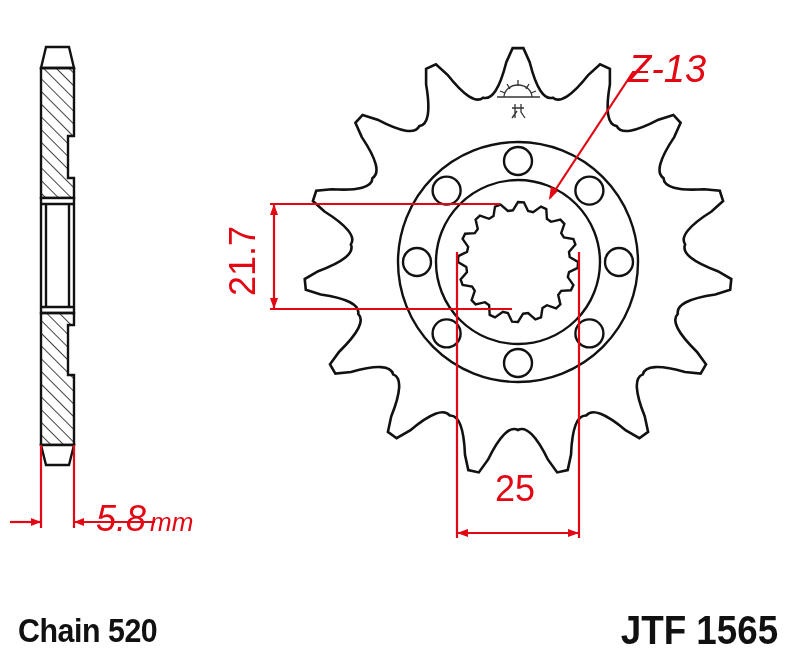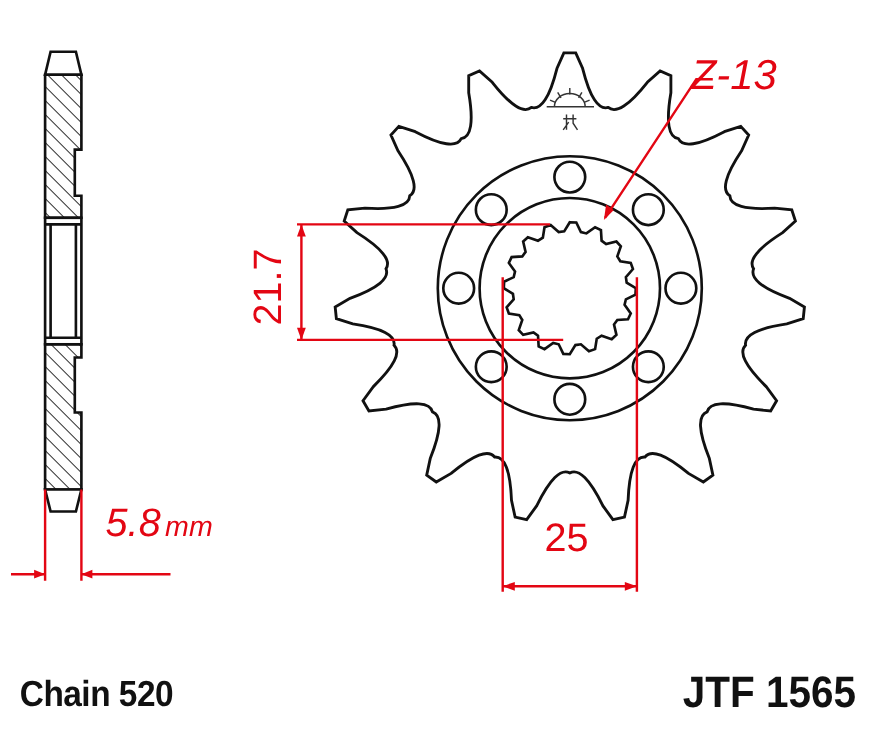--- a/index.html
+++ b/index.html
@@ -3,21 +3,21 @@
 <meta charset="utf-8">
 <style>
   html,body{margin:0;padding:0;background:#ffffff;}
   body{width:800px;height:668px;position:relative;overflow:hidden;font-family:"Liberation Sans",sans-serif;}
   #drawing{position:absolute;left:0;top:0;width:800px;height:668px;}
   .lbl{position:absolute;font-family:"Liberation Sans",sans-serif;}
   .chain{left:18px;top:612px;font-size:33px;font-weight:bold;color:#111;letter-spacing:-0.5px;transform:scaleX(0.92);transform-origin:left top;}
   .part{right:22px;top:608px;font-size:40px;font-weight:bold;color:#111;transform:scaleX(0.92);transform-origin:right top;}
   .red{color:#e30613;font-style:italic;}
   .teeth{left:628px;top:48px;font-size:38px;}
-  .thick{left:96px;top:454px;font-size:36px;}
+  .thick{left:96px;top:498px;font-size:36px;}
   .thick .unit{font-size:26px;margin-left:4px;}
   .width{left:495px;top:468px;font-size:36px;font-style:normal;}
   .bore{left:222px;top:296px;font-size:36px;font-style:normal;transform:rotate(-90deg);transform-origin:left top;}
 </style>
 </head>
 <body>
 
 <svg id="drawing" viewBox="0 0 800 668" xmlns="http://www.w3.org/2000/svg">
   <defs>
     <pattern id="hatch" patternUnits="userSpaceOnUse" width="9" height="9" patternTransform="rotate(-45)">

